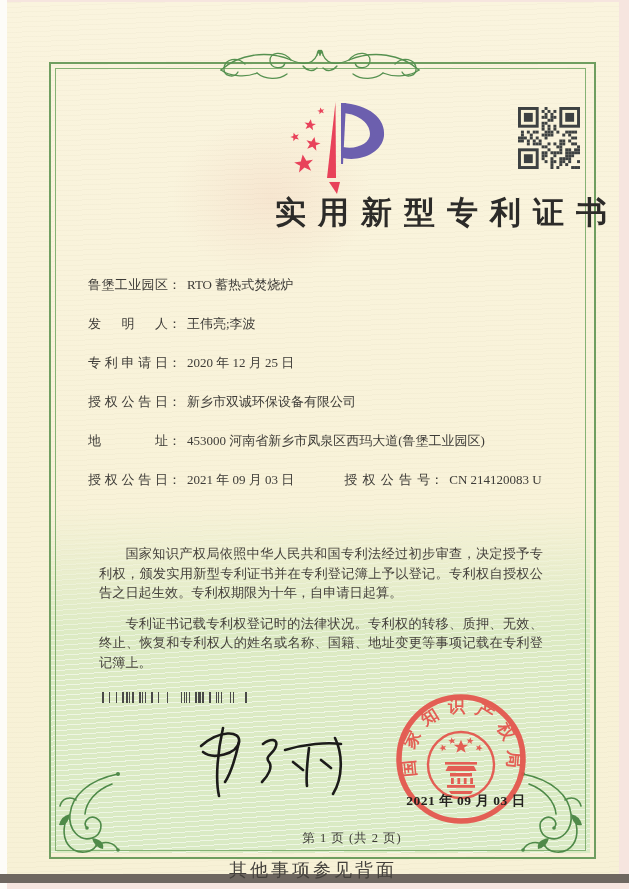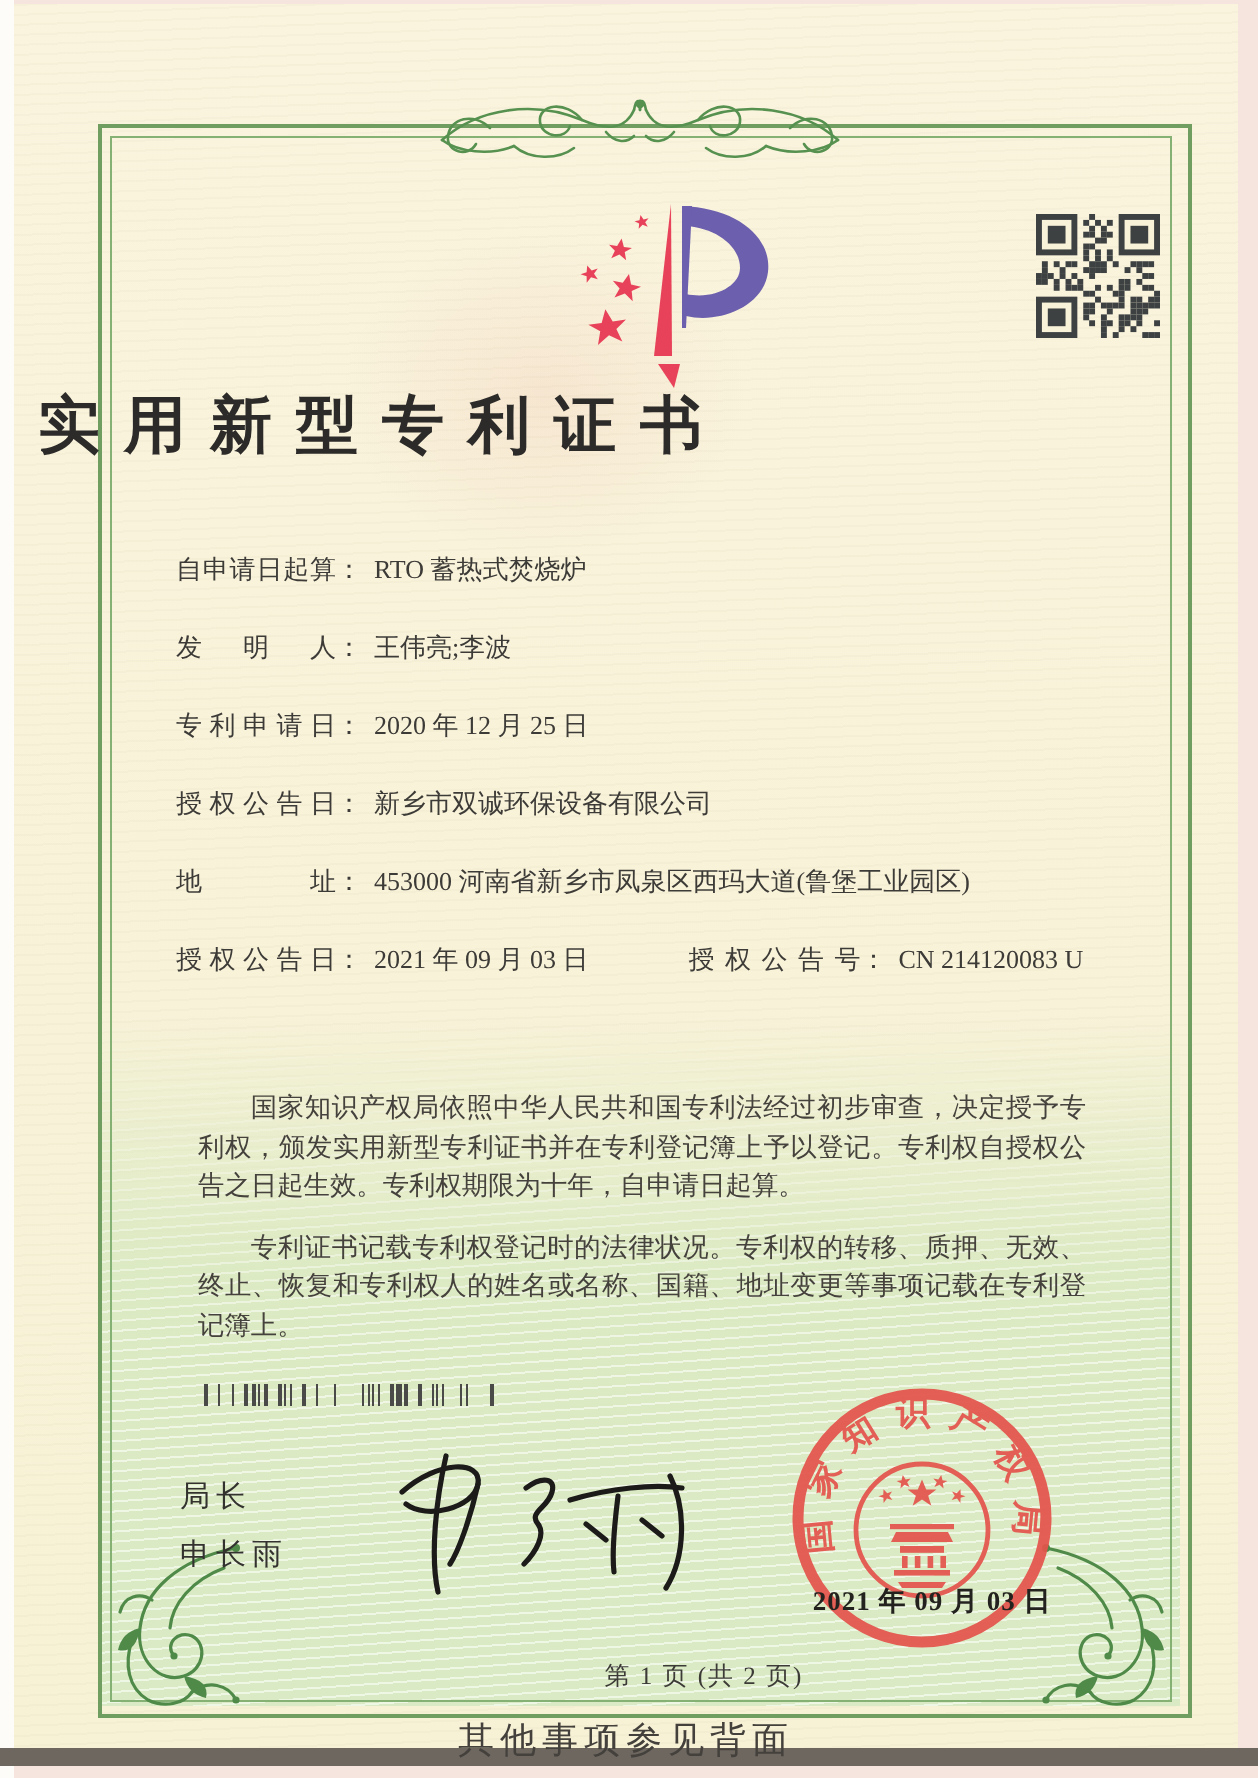--- a/index.html
+++ b/index.html
@@ -21,21 +21,21 @@
   .green-wash{position:absolute;left:44px;top:62px;width:539px;height:789px;
     background:linear-gradient(to bottom,rgba(222,236,200,0) 0%,rgba(222,236,200,0) 56%,
       rgba(216,233,192,.85) 72%,#d9eac4 100%);}
   .green-wash::after{content:"";position:absolute;inset:0;
     background:repeating-linear-gradient(176deg,rgba(255,255,255,.55) 0 1px,transparent 1px 5px);
     -webkit-mask-image:linear-gradient(to bottom,transparent 55%,#000 78%);
     mask-image:linear-gradient(to bottom,transparent 55%,#000 78%);}
   .cert-no{position:absolute;left:73px;top:90px;font-size:14px;letter-spacing:2px;color:#3c3a36;}
   .logo{position:absolute;left:276px;top:92px;width:118px;height:106px;}
   .qr{position:absolute;left:511px;top:105px;width:62px;height:62px;}
-  .title{position:absolute;left:0;top:190px;width:612px;text-align:left;
+  .title{position:absolute;left:0;top:190px;width:612px;text-align:right;
     font-size:31px;font-weight:bold;color:#2c2b29;letter-spacing:12px;text-indent:12px;}
   .fields{position:absolute;left:81px;top:274px;width:478px;font-size:13px;color:#3d3b37;}
   .frow{height:20px;margin-bottom:19px;white-space:nowrap;}
   .lbl{display:inline-block;width:80px;text-align:justify;text-align-last:justify;vertical-align:top;}
   .colon{margin-right:6px;}
   .pair2{margin-left:50px;}
   .pair2 .lbl{width:86px;}
   .paras{position:absolute;left:81px;top:531px;width:466px;font-size:13.2px;line-height:19.5px;
     color:#45413c;text-align:justify;}
   .paras p{margin:11px;text-indent:2em;}
@@ -253,21 +253,21 @@
         <rect x="48" y="6" width="9" height="9" fill="#3d4142"></rect>
         <rect x="0" y="42" width="21" height="21" fill="#3d4142"></rect>
         <rect x="3" y="45" width="15" height="15" fill="#f8f2d8"></rect>
         <rect x="6" y="48" width="9" height="9" fill="#3d4142"></rect>
       </svg>
 
     <div class="title">实用新型专利证书</div>
 
     <div class="fields">
       <div class="frow">
-        <span class="lbl">自申请日起算</span><span class="colon">：</span><span class="val">RTO 蓄热式焚烧炉</span>
+        <span class="lbl">鲁堡工业园区</span><span class="colon">：</span><span class="val">RTO 蓄热式焚烧炉</span>
       </div>
       <div class="frow">
         <span class="lbl">发明人</span><span class="colon">：</span><span class="val">王伟亮;李波</span>
       </div>
       <div class="frow">
         <span class="lbl">专利申请日</span><span class="colon">：</span><span class="val">2020 年 12 月 25 日</span>
       </div>
       <div class="frow">
         <span class="lbl">授权公告日</span><span class="colon">：</span><span class="val">新乡市双诚环保设备有限公司</span>
       </div>
@@ -307,24 +307,20 @@
         <rect x="112" y="0" width="2" height="11" fill="#4a4a48"></rect>
         <rect x="119" y="0" width="2" height="11" fill="#4a4a48"></rect>
         <rect x="126" y="0" width="1" height="11" fill="#4a4a48"></rect>
         <rect x="128" y="0" width="1" height="11" fill="#4a4a48"></rect>
         <rect x="131" y="0" width="1" height="11" fill="#4a4a48"></rect>
         <rect x="140" y="0" width="1" height="11" fill="#4a4a48"></rect>
         <rect x="143" y="0" width="1" height="11" fill="#4a4a48"></rect>
         <rect x="155" y="0" width="2" height="11" fill="#4a4a48"></rect>
       </svg>
 
-    <div class="signer">
-      <div>局长</div>
-      <div>申长雨</div>
-    </div>
 
     <svg class="signature" viewBox="0 0 180 92">
       <g fill="none" stroke="#1c1b1a" stroke-width="2.6" stroke-linecap="round" stroke-linejoin="round">
         <path d="M38,12 C33,34 30,62 34,80"></path>
         <path d="M16,30 C34,14 56,14 54,26 C52,38 28,44 18,36"></path>
         <path d="M54,26 C50,44 44,60 40,66"></path>
         <path d="M78,28 C86,22 93,23 91,30 C89,38 79,40 84,46 C88,51 83,60 77,66"></path>
         <path d="M100,34 C120,28 142,26 156,28"></path>
         <path d="M150,22 C158,38 158,62 148,78"></path>
         <path d="M124,32 C122,48 121,62 122,70"></path>

